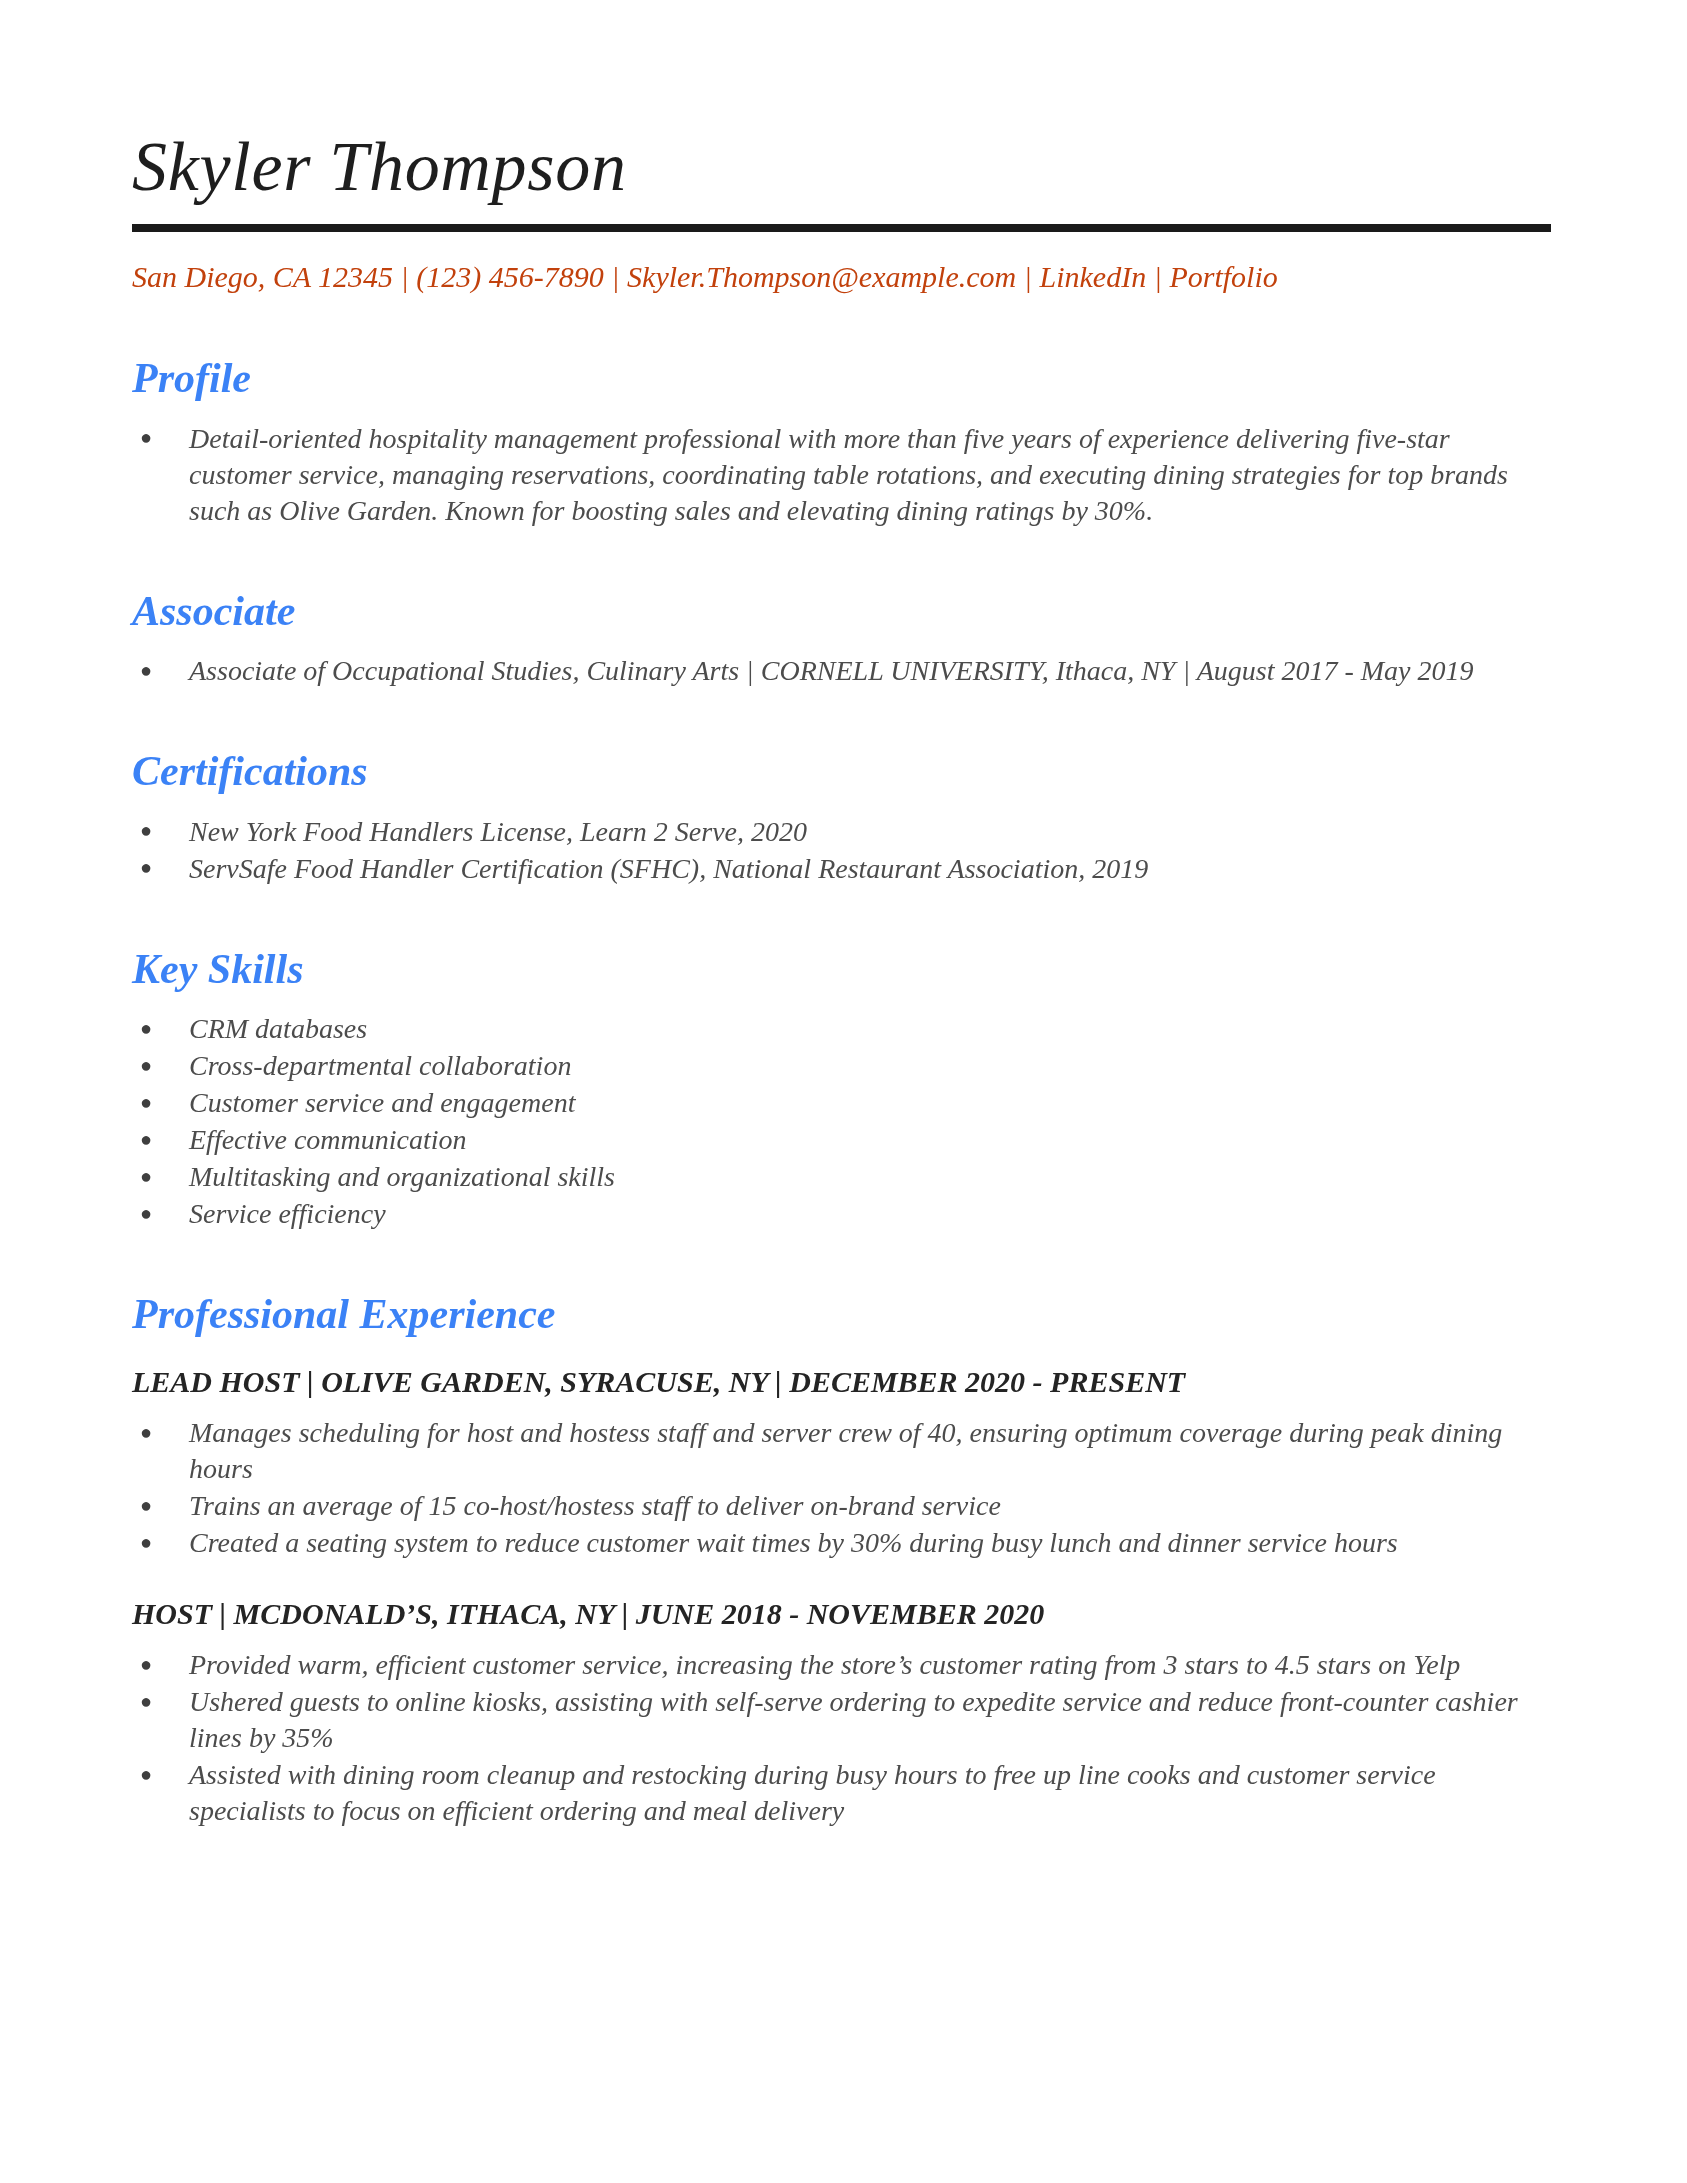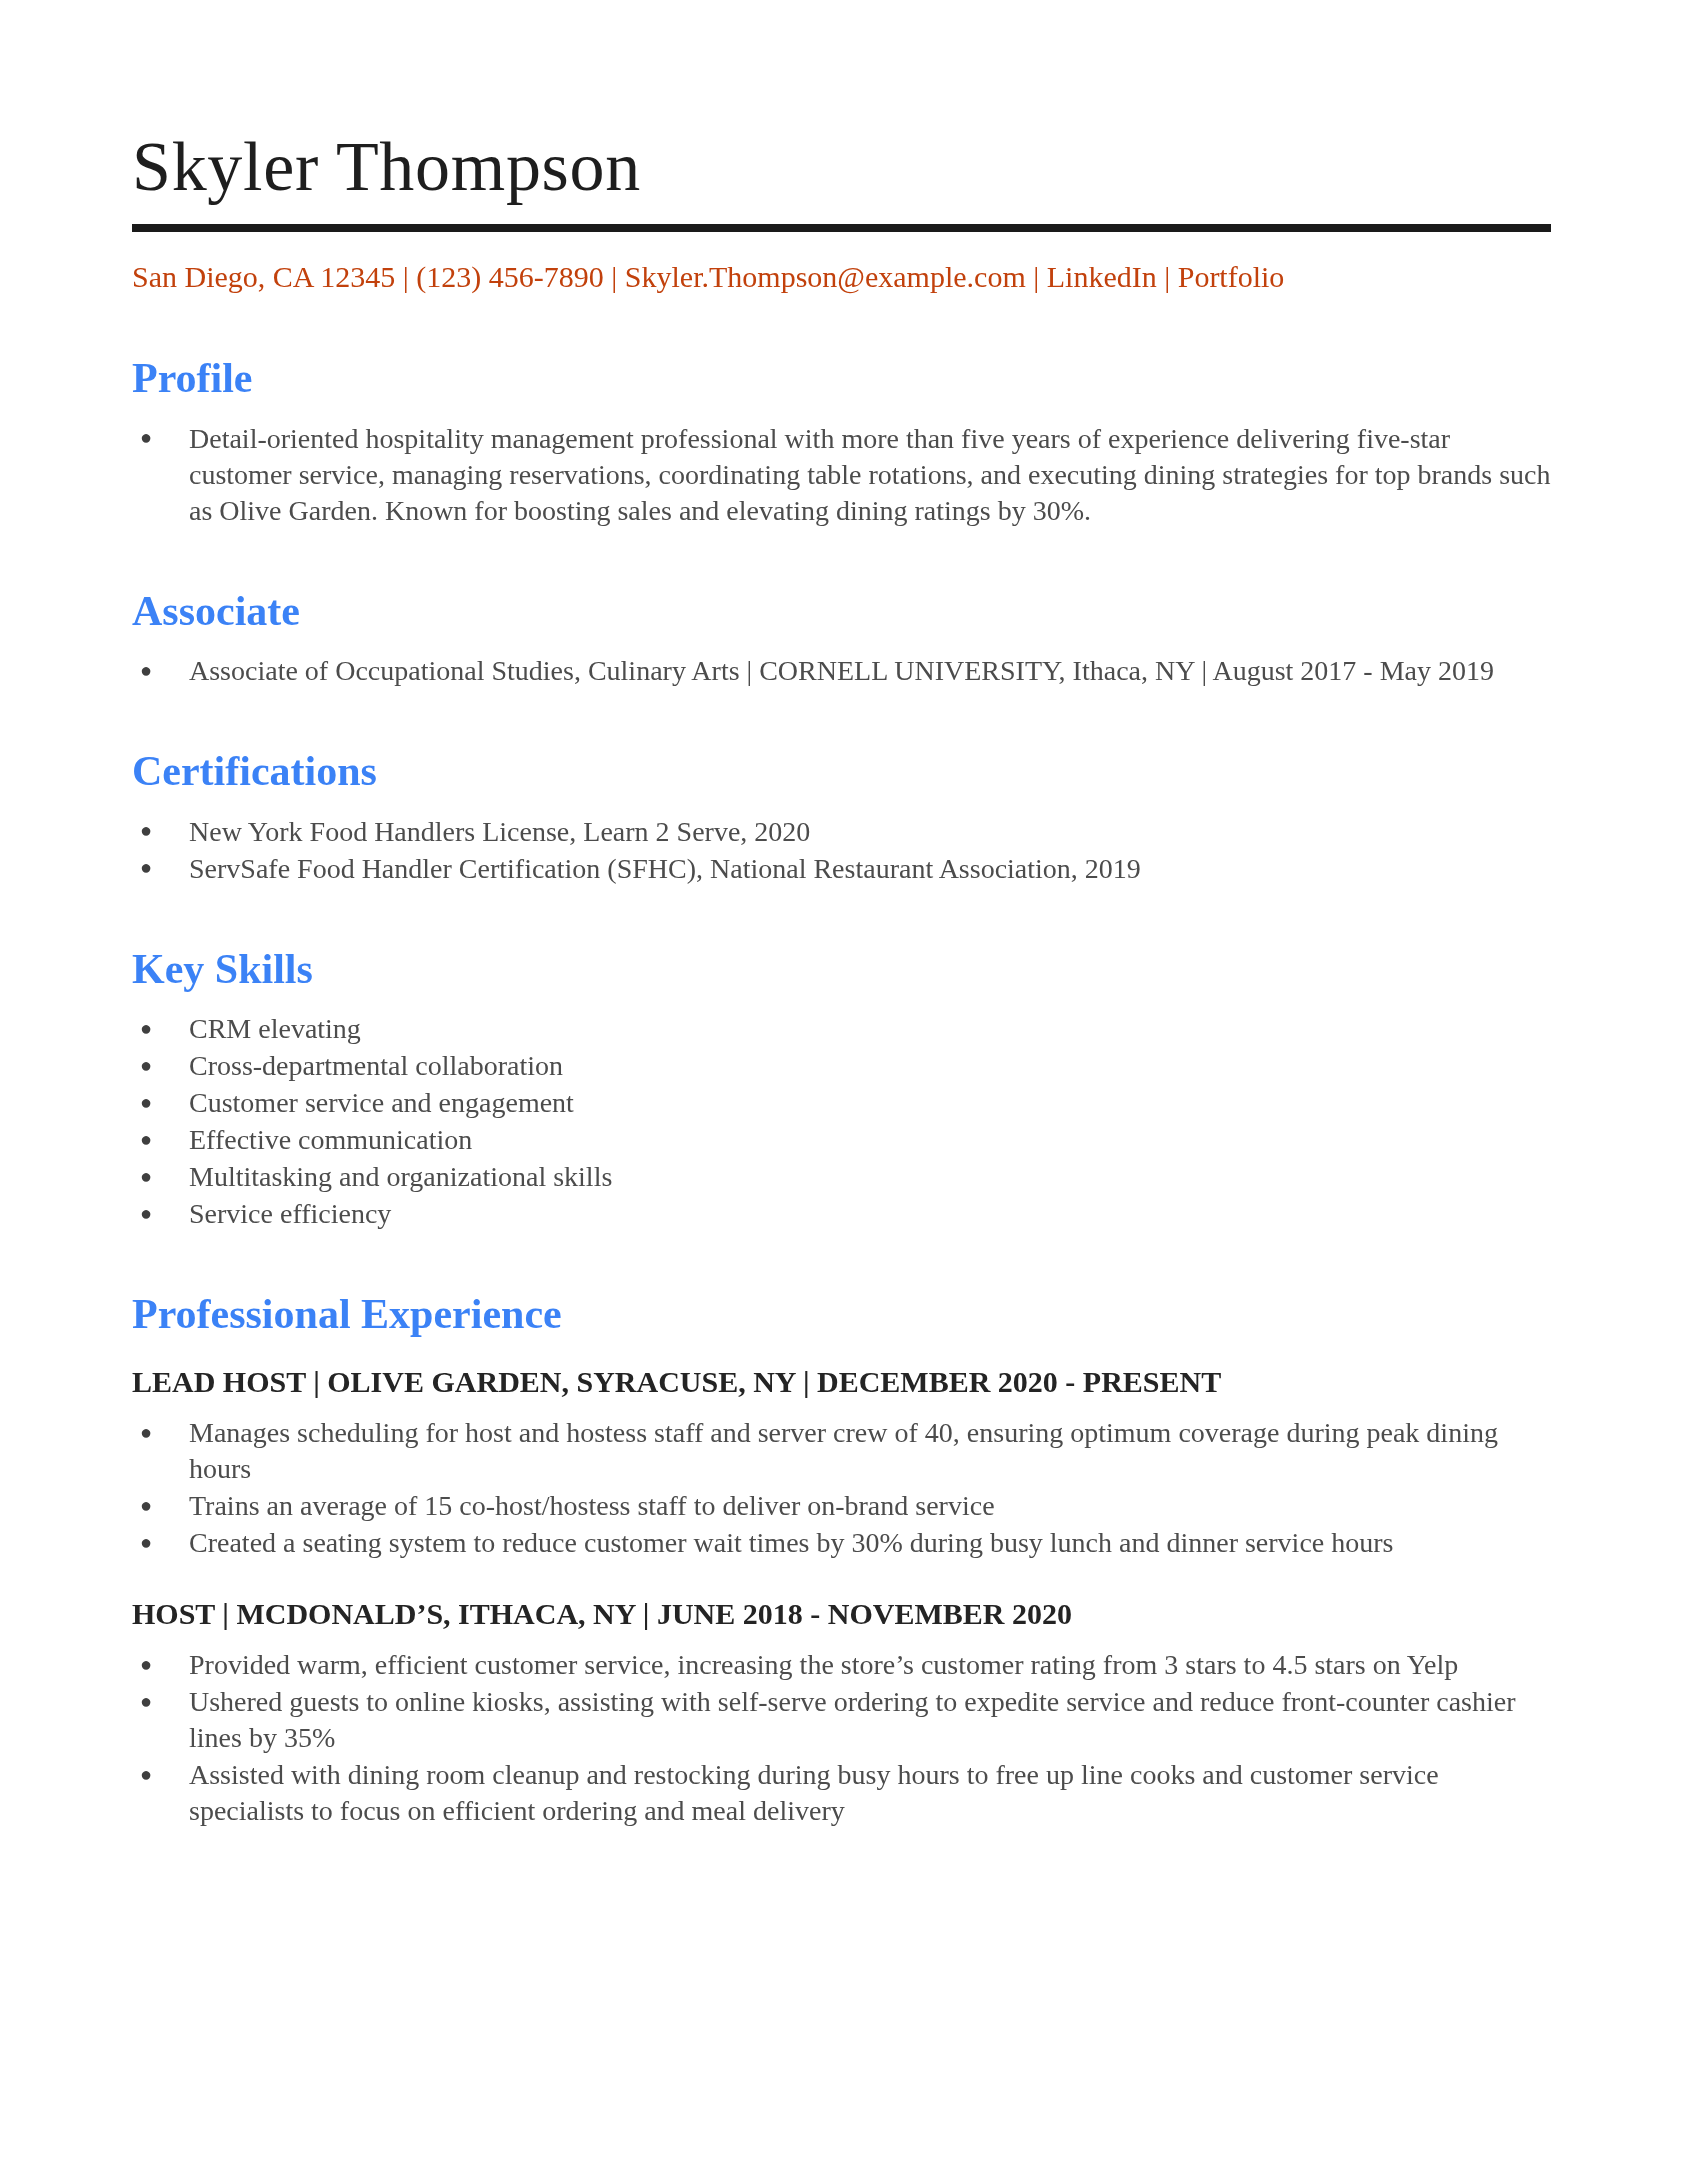--- a/index.html
+++ b/index.html
@@ -1,15 +1,15 @@
 <!DOCTYPE html>
 <html style="font-size:10.6px"><head>
 <meta charset="utf-8">
 <style>
-  * { margin: 0; padding: 0; box-sizing: border-box; }
+  * { margin: 0; padding: 0; box-sizing: border-box; font-style: italic; }
   html, body { background: #ffffff; }
   body {
     width: 1687px;
     height: 2183px;
     font-family: "Liberation Serif", "DejaVu Serif", serif;
     color: #4c4c4c;
     overflow: hidden;
   }
   .page {
     width: 1687px;
@@ -100,21 +100,21 @@
     <h2>Certifications</h2>
     <ul>
       <li>New York Food Handlers License, Learn 2 Serve, 2020</li>
       <li>ServSafe Food Handler Certification (SFHC), National Restaurant Association, 2019</li>
     </ul>
   </section>
 
   <section>
     <h2>Key Skills</h2>
     <ul>
-      <li>CRM elevating</li>
+      <li>CRM databases</li>
       <li>Cross-departmental collaboration</li>
       <li>Customer service and engagement</li>
       <li>Effective communication</li>
       <li>Multitasking and organizational skills</li>
       <li>Service efficiency</li>
     </ul>
   </section>
 
   <section>
     <h2>Professional Experience</h2>

